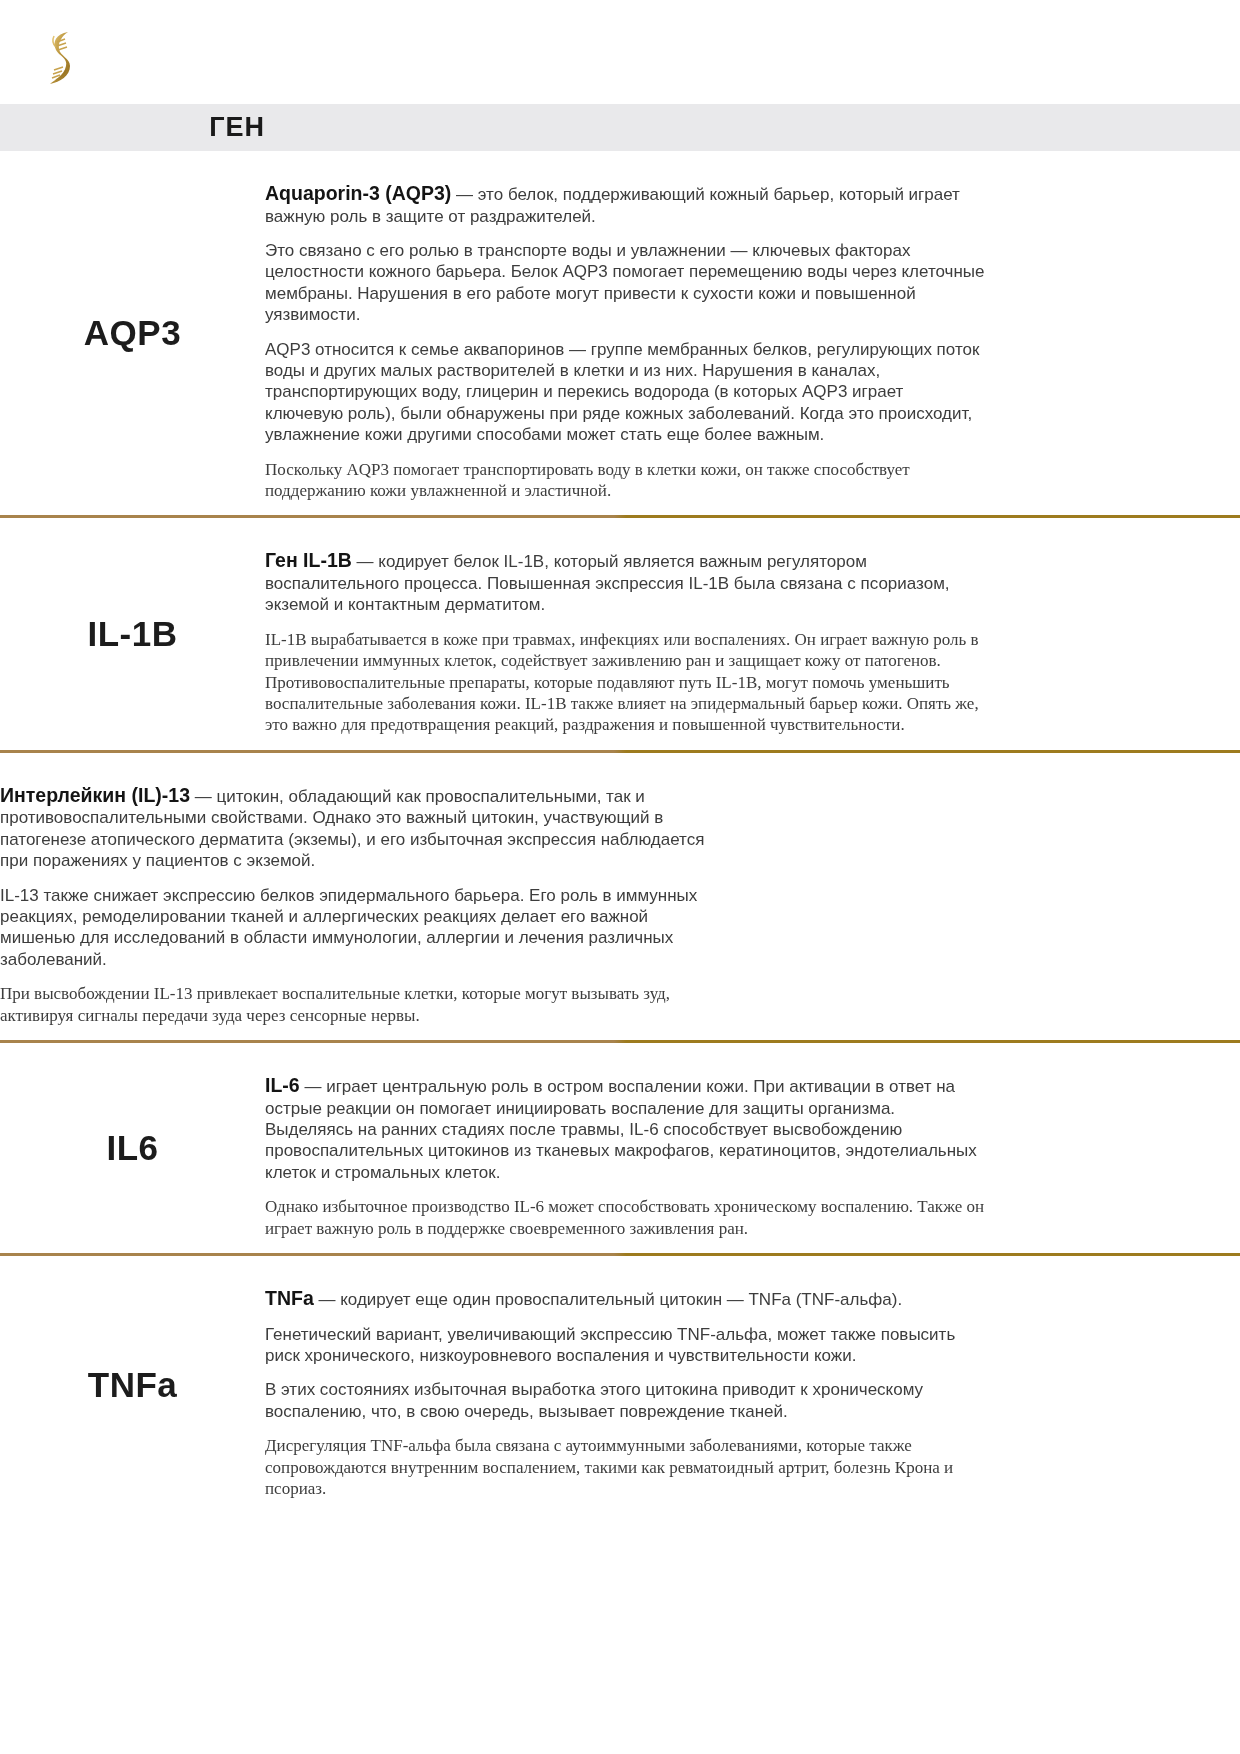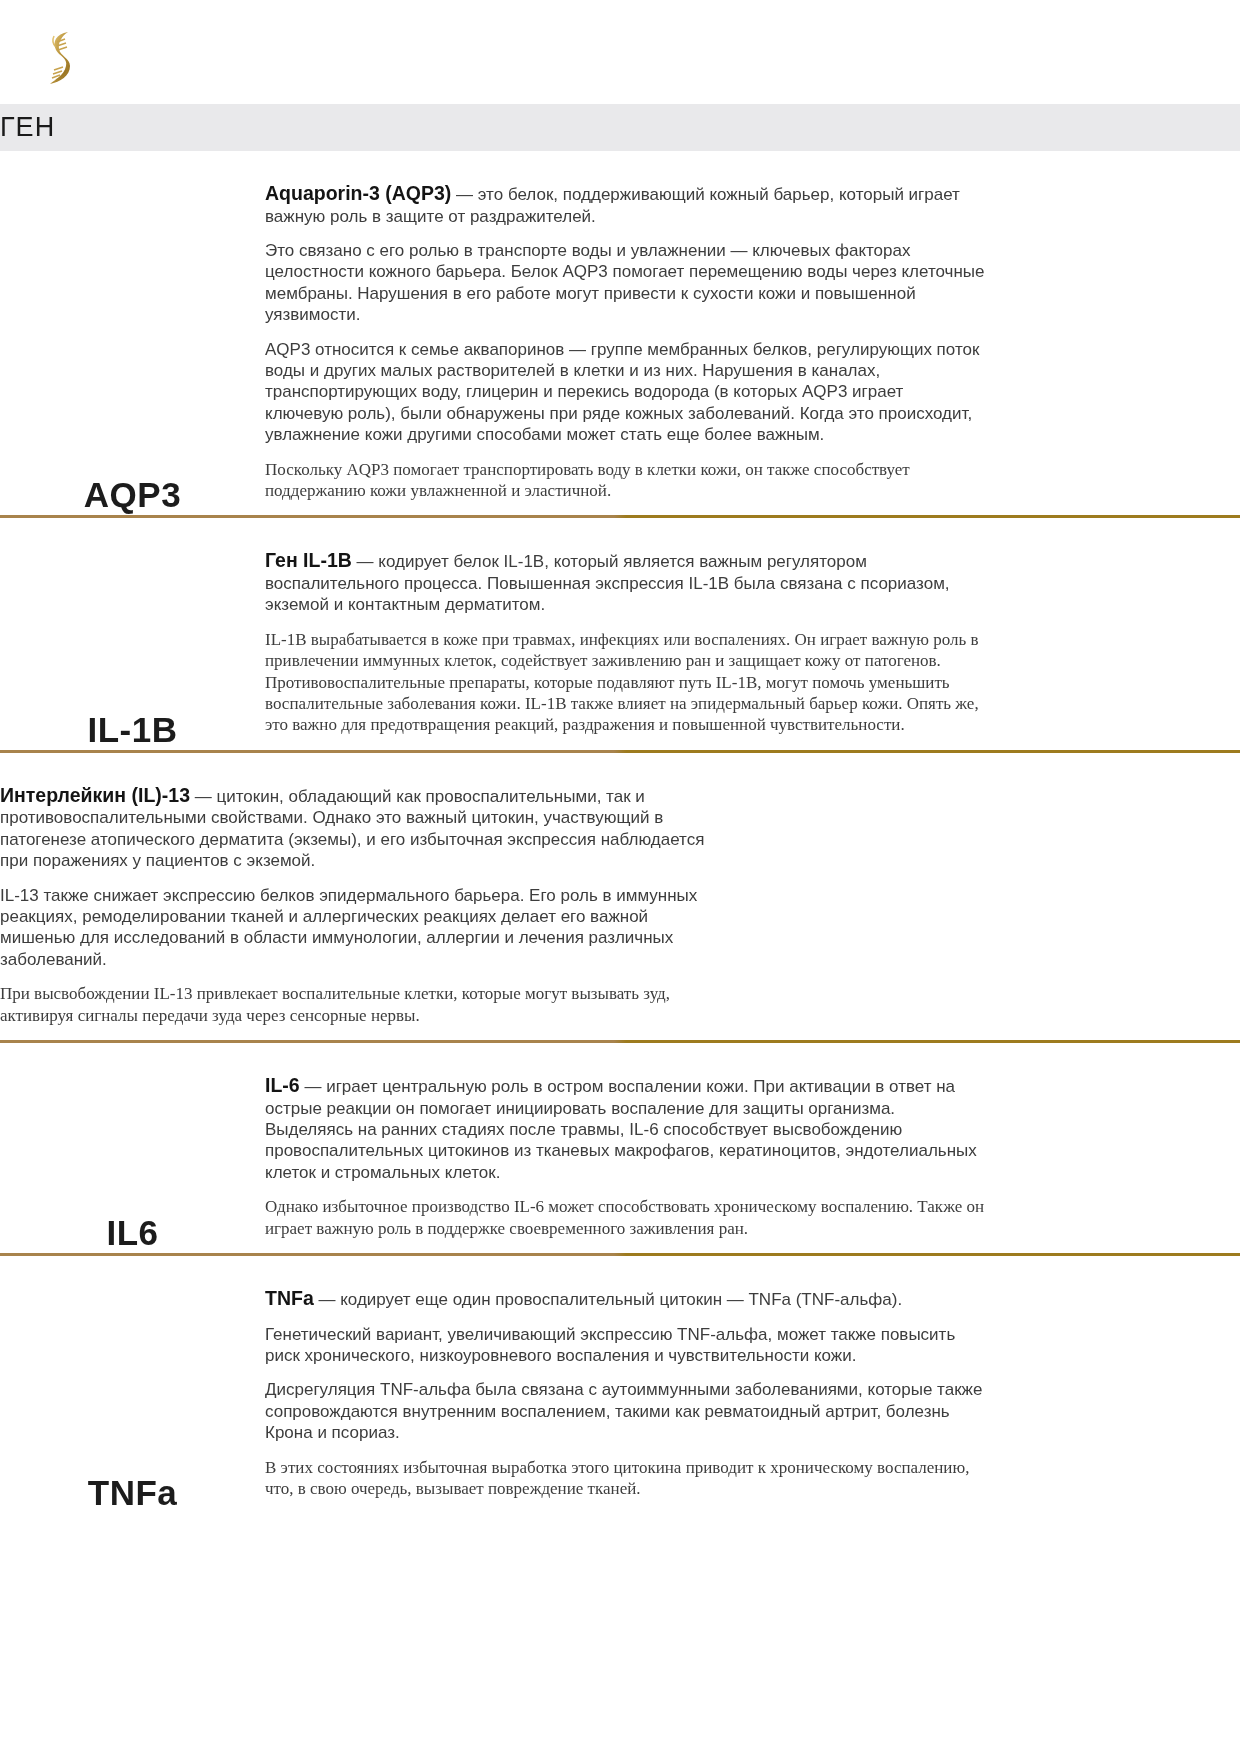--- a/index.html
+++ b/index.html
@@ -15,34 +15,34 @@
   .logo-row { padding:30px 0 14px 42px; height:60px; box-sizing:content-box; }
   .logo-row svg { display:block; }
 
   .table-header {
     display:flex; align-items:center;
     background:#e9e9eb;
     height:47px;
     width:100%;
   }
   .col-gene {
-    width:265px; text-align:left;
-    font-size:27px; font-weight:normal; color:#1a1a1a;
+    width:265px; text-align:right;
+    font-size:27px; font-weight:bold; color:#1a1a1a;
     letter-spacing:1px;
   }
   .col-desc {
     flex:1;
     font-size:27px; font-weight:bold; color:#1a1a1a;
     letter-spacing:0.4px;
   }
 
   .gene-section { display:flex; }
   .gene-label-col {
     width:265px;
-    display:flex; align-items:flex-end; justify-content:center;
+    display:flex; align-items:center; justify-content:center;
   }
   .gene-label {
     font-size:35px; font-weight:bold; color:#1c1c1c;
     letter-spacing:0.5px;
   }
   .gene-desc {
     width:720px;
     padding:30px 0 14px 0;
     font-size:17px; line-height:1.26; color:#3d3d3d;
   }
@@ -150,19 +150,19 @@
 
   <div class="separator"></div>
 
   <section class="gene-section">
     <div class="gene-label-col">
       <div class="gene-label">TNFa</div>
     </div>
     <div class="gene-desc">
       <p><b class="lead">TNFa</b> <span>— кодирует еще один провоспалительный цитокин — TNFa (TNF-альфа).</span></p>
       <p><span>Генетический вариант, увеличивающий экспрессию TNF-альфа, может также повысить риск хронического, низкоуровневого воспаления и чувствительности кожи.</span></p>
+      <p><span>В этих состояниях избыточная выработка этого цитокина приводит к хроническому воспалению, что, в свою очередь, вызывает повреждение тканей.</span></p>
       <p><span>Дисрегуляция TNF-альфа была связана с аутоиммунными заболеваниями, которые также сопровождаются внутренним воспалением, такими как ревматоидный артрит, болезнь Крона и псориаз.</span></p>
-      <p><span>В этих состояниях избыточная выработка этого цитокина приводит к хроническому воспалению, что, в свою очередь, вызывает повреждение тканей.</span></p>
     </div>
   </section>
 
 
 </div>
 
 </body></html>

